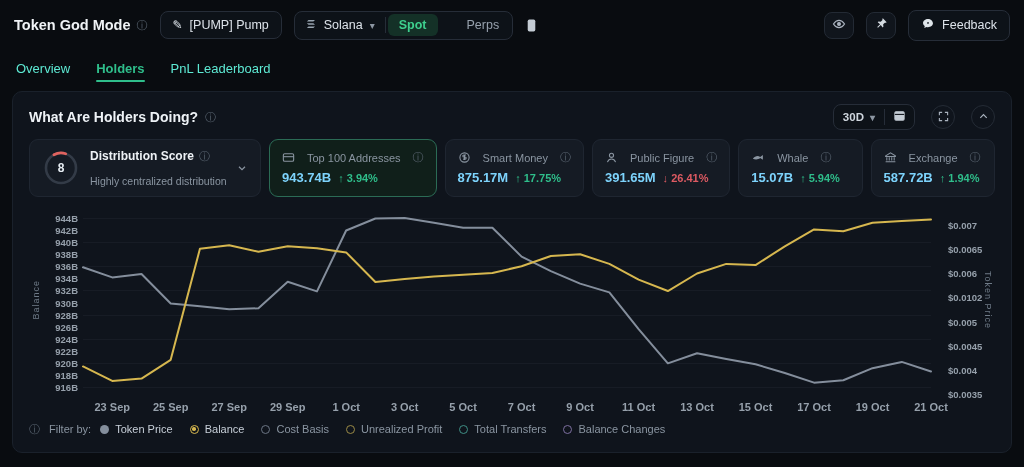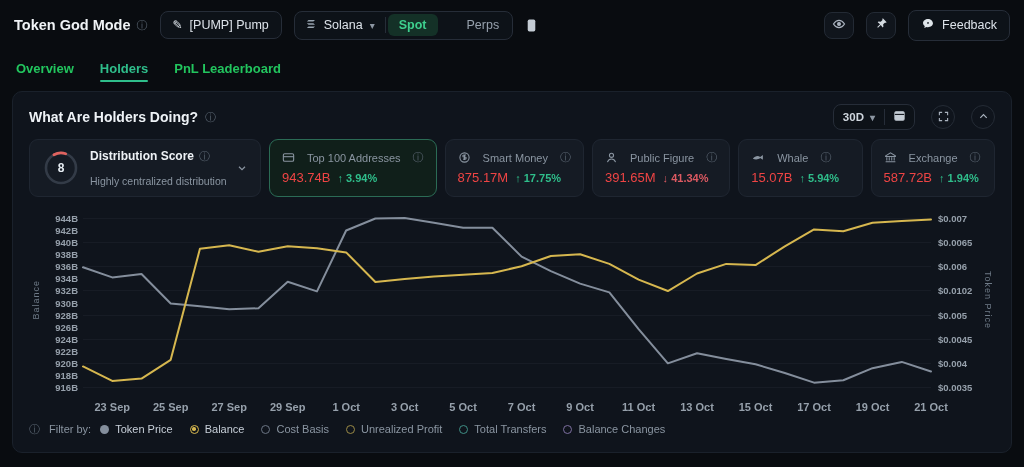--- a/index.html
+++ b/index.html
@@ -22,21 +22,21 @@
   .caret { color:#8d97a3; font-size:10px; }
   .divider { width:1px; height:16px; background:#262d38; }
   .mtabs { display:flex; align-items:center; padding:2px; gap:18px; }
   .mtab { padding:4px 11px; font-size:12.5px; color:#97a1ad; border-radius:6px; cursor:pointer; }
   .mtab.active { background:#13recur; background:#143127; color:#3ecf8e; font-weight:bold; }
   .icon-ghost { display:flex; align-items:center; color:#aab3bf; cursor:pointer; }
   .spacer { flex:1; }
   .iconbtn { width:30px; height:27px; border:1px solid #232a34; border-radius:8px; background:#10151c;
              display:flex; align-items:center; justify-content:center; cursor:pointer; }
   .tabs { display:flex; align-items:center; gap:26px; height:36px; padding:0 16px; }
-  .tab { position:relative; height:100%; display:flex; align-items:center; font-size:13px; color:#22c55e; cursor:pointer;font-weight:bold; }
+  .tab { position:relative; height:100%; display:flex; align-items:center; font-size:13px; color:#5eead4; cursor:pointer; }
   .tab.active { color:#2fbe8b; font-weight:bold; }
   .tab.active::after { content:""; position:absolute; left:0; right:0; bottom:4px; height:2.5px;
                        background:#2fbe8b; border-radius:2px; }
   .panel { margin:5px 12px 10px; height:362px; background:#0f141c; border:1px solid #1a212b;
            border-radius:10px; padding:12px 16px; }
   .phead { display:flex; align-items:center; justify-content:space-between; height:26px; }
   .ptitle { display:flex; align-items:center; gap:7px; font-size:14px; font-weight:bold; color:#eef2f6; }
   .pcontrols { display:flex; align-items:center; gap:16px; }
   .range { display:flex; align-items:center; gap:6px; padding:4px 9px; font-size:11.5px; font-weight:bold;
            color:#cfd6dd; cursor:pointer; }
@@ -51,33 +51,33 @@
                   font-size:12px; font-weight:bold; color:#e6edf3; }
   .dist-text { flex:1; min-width:0; }
   .dist-title { display:flex; align-items:center; gap:5px; font-size:12px; font-weight:bold; color:#eef2f6; white-space:nowrap; }
   .dist-sub { font-size:10.5px; color:#8a95a1; margin-top:12px; white-space:nowrap; }
   .dchev { color:#8a95a1; display:flex; }
   .stat { flex:1; display:flex; flex-direction:column; justify-content:center; gap:6px; height:58px; }
   .card.selected { border-color:#2b6b55; background:#101f1a; }
   .card-top { display:flex; align-items:center; gap:12px; font-size:11px; color:#8a95a1; white-space:nowrap; }
   .cicon { display:flex; color:#8a95a1; }
   .card-val { display:flex; align-items:baseline; gap:7px; }
-  .val { font-size:13px; font-weight:normal; color:#ef4444; }
+  .val { font-size:13px; font-weight:bold; color:#7dd3fc; }
   .chg { font-size:11px; font-weight:bold; }
   .chg.up { color:#2fbe8b; } .chg.down { color:#dd5a62; }
   .chart-row { display:flex; height:190px; margin-top:8px; }
   .ax-label { width:14px; position:relative; display:flex; align-items:center; justify-content:center;
               font-size:9px; color:#6e7a87; letter-spacing:1px; }
   .vert-l { writing-mode:vertical-rl; transform:rotate(180deg); white-space:nowrap; }
   .vert-r { writing-mode:vertical-rl; white-space:nowrap; }
   .yticks { position:relative; font-size:9.5px; color:#96a0ab; }
   .yticks.left { width:40px; } .yticks.right { width:50px; }
   .scale { position:absolute; left:0; right:0; top:13px; bottom:8px; }
   .yticks.left .scale span { position:absolute; right:5px; transform:translateY(-50%); font-weight:bold; }
-  .yticks.right .scale span { position:absolute; left:7px; transform:translateY(-50%); font-weight:bold; }
+  .yticks.right .scale span { position:absolute; left:17px; transform:translateY(-50%); font-weight:bold;margin-top:7px; }
   .plot { flex:1; position:relative; }
   .grid { position:absolute; left:0; right:0; height:1px; background:rgba(150,170,195,0.06); }
   .plot svg { position:absolute; inset:0; width:100%; height:100%; overflow:visible; display:block; }
   .xlabels { position:relative; height:15px; margin:4px 64px 0 54px; font-size:11px; color:#96a0ab; }
   .xlabels span { position:absolute; top:2px; transform:translateX(-50%); white-space:nowrap; font-weight:bold; }
   .filterbar { display:flex; align-items:center; gap:9px; margin-top:9px; font-size:11px; color:#8a95a1; }
   .fitems { display:flex; align-items:center; gap:17px; }
   .fitem { display:flex; align-items:center; gap:6px; cursor:pointer; }
   .fdot { width:9px; height:9px; border-radius:50%; display:flex; align-items:center; justify-content:center; flex:none; }
   .fdot-in { width:3.5px; height:3.5px; border-radius:50%; }
@@ -253,21 +253,21 @@
             <svg width="13" height="13" viewBox="0 0 24 24" fill="none" stroke="currentColor" stroke-width="2">
               <circle cx="12" cy="8" r="3.8"></circle>
               <path d="M4.5 20.5c1.4-3.8 4.4-5.7 7.5-5.7s6.1 1.9 7.5 5.7"></path>
             </svg>
           </span>
           <span class="clabel">Public Figure</span>
           <span class="info">ⓘ</span>
         </div>
         <div class="card-val">
           <span class="val">391.65M</span>
-          <span class="chg down">↓ 41.34%</span>
+          <span class="chg down">↓ 26.41%</span>
         </div>
       </div>
       <div class="card stat">
         <div class="card-top">
           <span class="cicon">
             <svg width="14" height="13" viewBox="0 0 24 24" fill="currentColor">
               <path d="M2.5 14.5c4-5.5 9.5-6.5 13.5-3.5l5-3.5v8.5l-5-3c-4 3.5-9.5 2.8-13.5 1.5z"></path>
             </svg>
           </span>
           <span class="clabel">Whale</span>

